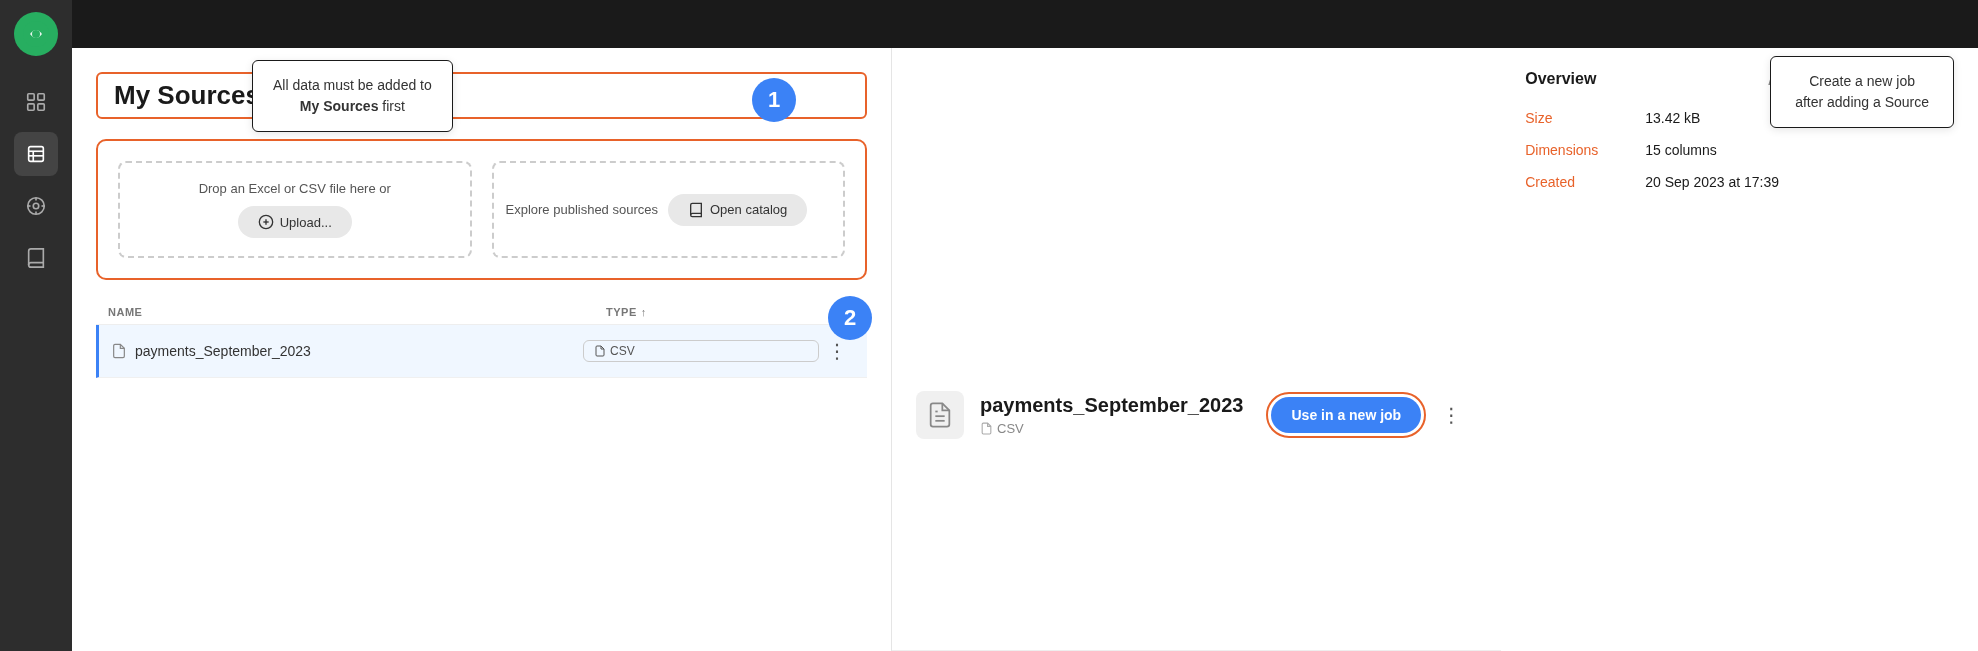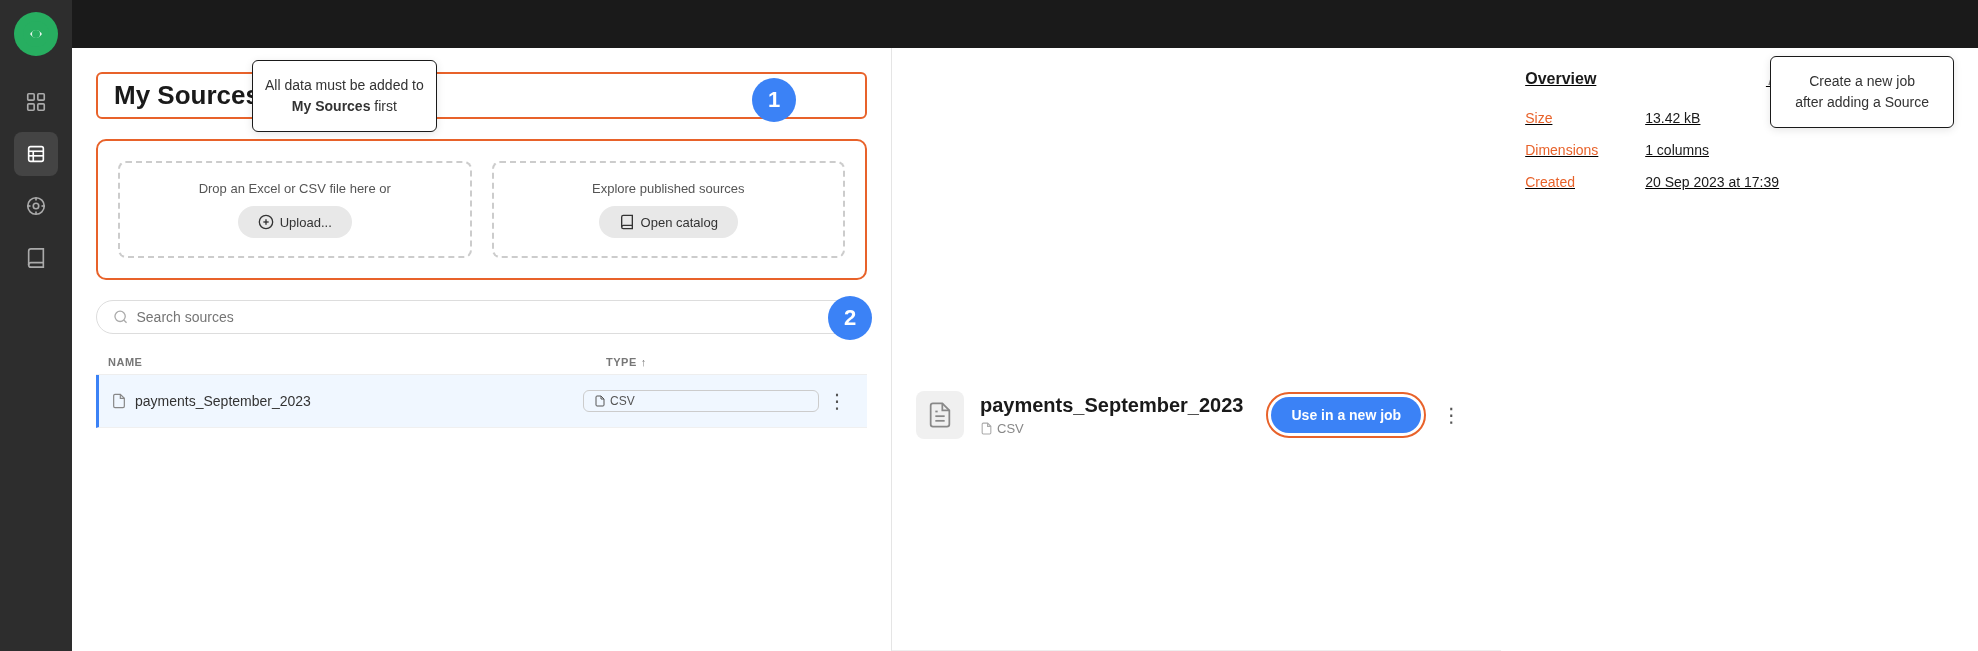--- a/index.html
+++ b/index.html
@@ -71,21 +71,21 @@
     }
 
     
     .tooltip-1 {
       position: absolute;
       top: 12px;
       left: 180px;
       background: white;
       border: 1.5px solid #1a1a1a;
       border-radius: 6px;
-      padding: 14px 12px;
+      padding: 14px 20px;
       text-align: center;
       font-size: 14px;
       color: #333;
       line-height: 1.5;
       z-index: 10;
       white-space: nowrap;
       box-shadow: 0 2px 8px rgba(0,0,0,0.1);
     }
     .tooltip-1 strong { font-weight: 700; }
 
@@ -153,21 +153,21 @@
       display: flex; align-items: center; gap: 6px;
       color: #333;
     }
     .catalog-zone {
       flex: 1;
       border: 2px dashed #ccc;
       border-radius: 8px;
       padding: 18px 12px;
       text-align: center;
       display: flex;
-      flex-direction: column;
+      flex-direction: row;
       align-items: center;
       gap: 10px;
     }
     .catalog-zone-label {
       font-size: 13px;
       color: #555;
     }
     .catalog-btn {
       background: #e8e8e8;
       border: none;
@@ -307,21 +307,20 @@
       border: none;
       font-size: 20px;
       color: #555;
       cursor: pointer;
       padding: 4px 8px;
     }
 
     
     .overview-section {
       padding: 20px 24px;
-      text-decoration: underline;
     }
     .overview-header {
       display: flex;
       align-items: center;
       justify-content: space-between;
       margin-bottom: 20px;
     }
     .overview-title {
       font-size: 16px;
       font-weight: 700;
@@ -433,27 +432,20 @@
           <button class="catalog-btn">
             <svg width="16" height="16" viewBox="0 0 24 24" fill="none" stroke="currentColor" stroke-width="2">
                 <path d="M4 19.5A2.5 2.5 0 0 1 6.5 17H20"></path>
                 <path d="M6.5 2H20v20H6.5A2.5 2.5 0 0 1 4 19.5v-15A2.5 2.5 0 0 1 6.5 2z"></path>
               </svg>
             <span>Open catalog</span>
           </button>
         </div>
       </div>
 
-      <div class="search-bar">
-        <svg width="16" height="16" viewBox="0 0 24 24" fill="none" stroke="#aaa" stroke-width="2">
-            <circle cx="11" cy="11" r="8"></circle>
-            <line x1="21" y1="21" x2="16.65" y2="16.65"></line>
-          </svg>
-        <input type="text" placeholder="Search sources" style="">
-      </div>
 
       <div class="table-container">
         <div class="table-header">
           <div class="col-name">NAME</div>
           <div class="col-type">
             <span>TYPE</span>
             <span>↑</span>
           </div>
         </div>
         <div class="table-row selected">
@@ -517,21 +509,21 @@
         <div class="overview-header">
           <span class="overview-title">Overview</span>
           <span class="overview-chevron">∧</span>
         </div>
         <div class="overview-row">
           <span class="overview-label">Size</span>
           <span class="overview-value">13.42 kB</span>
         </div>
         <div class="overview-row">
           <span class="overview-label">Dimensions</span>
-          <span class="overview-value">1 columns</span>
+          <span class="overview-value">15 columns</span>
         </div>
         <div class="overview-row">
           <span class="overview-label">Created</span>
           <span class="overview-value">20 Sep 2023 at 17:39</span>
         </div>
       </div>
     </div>
 
   </div>
 </div>

